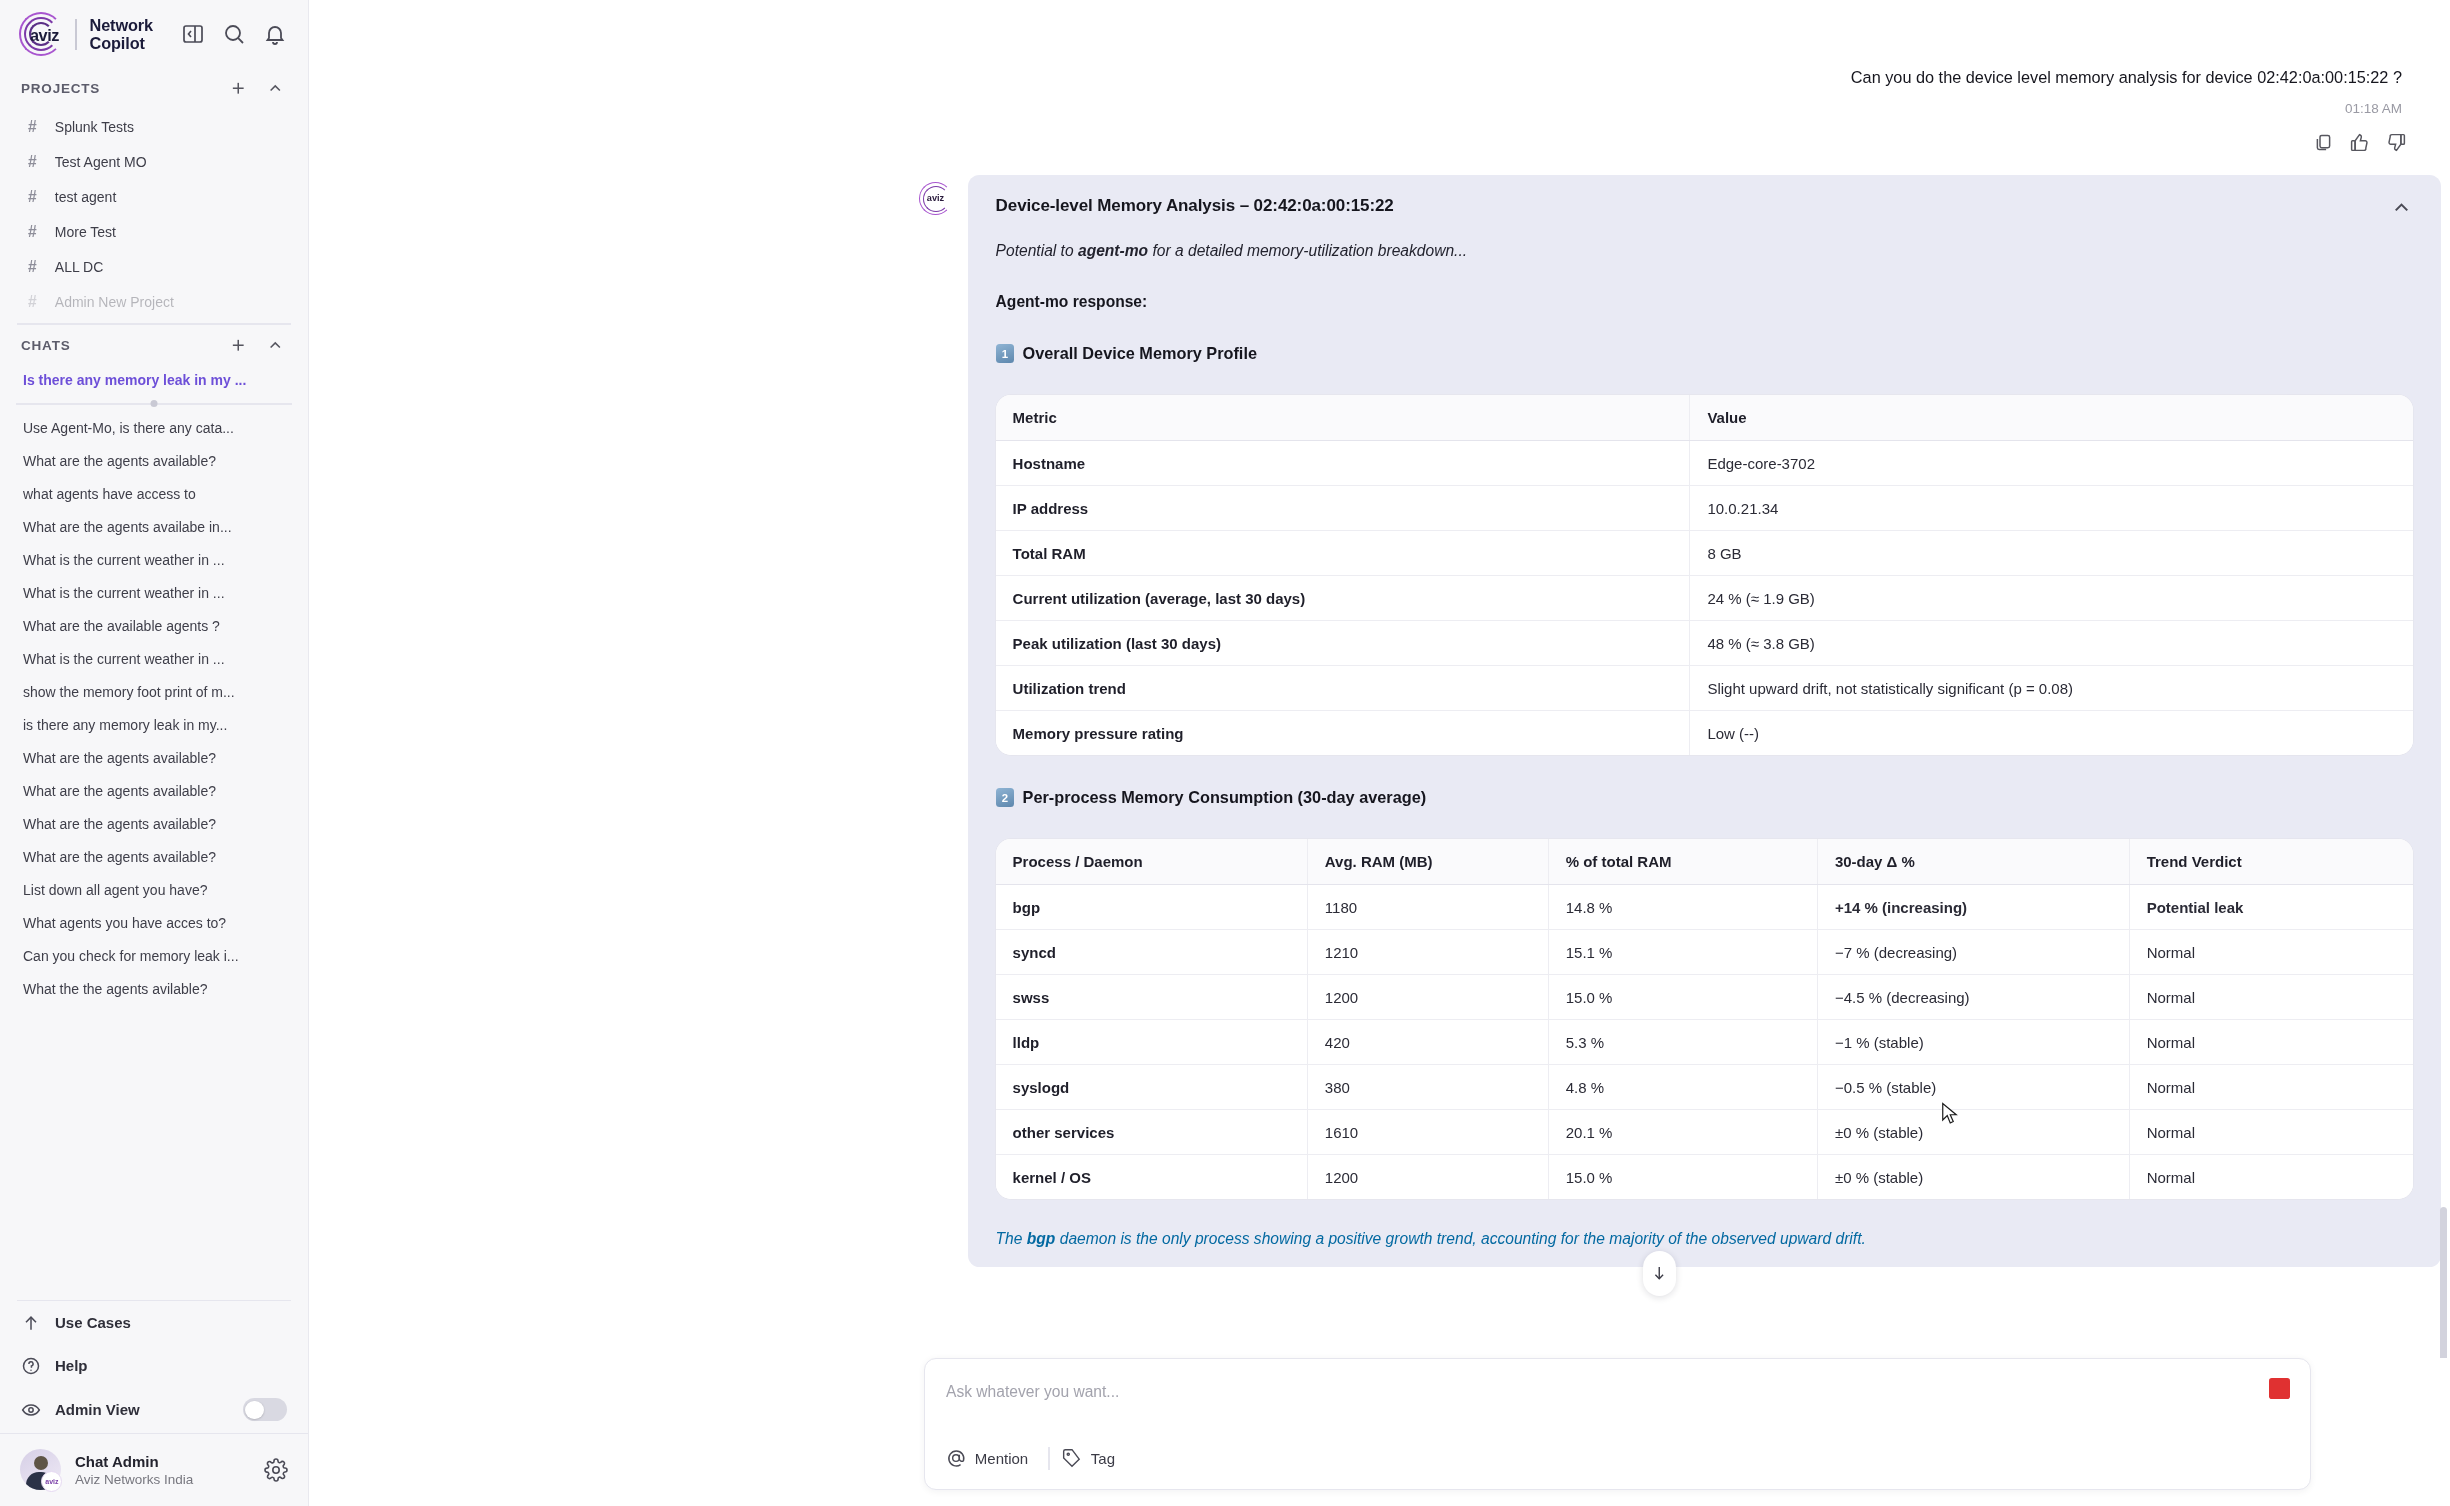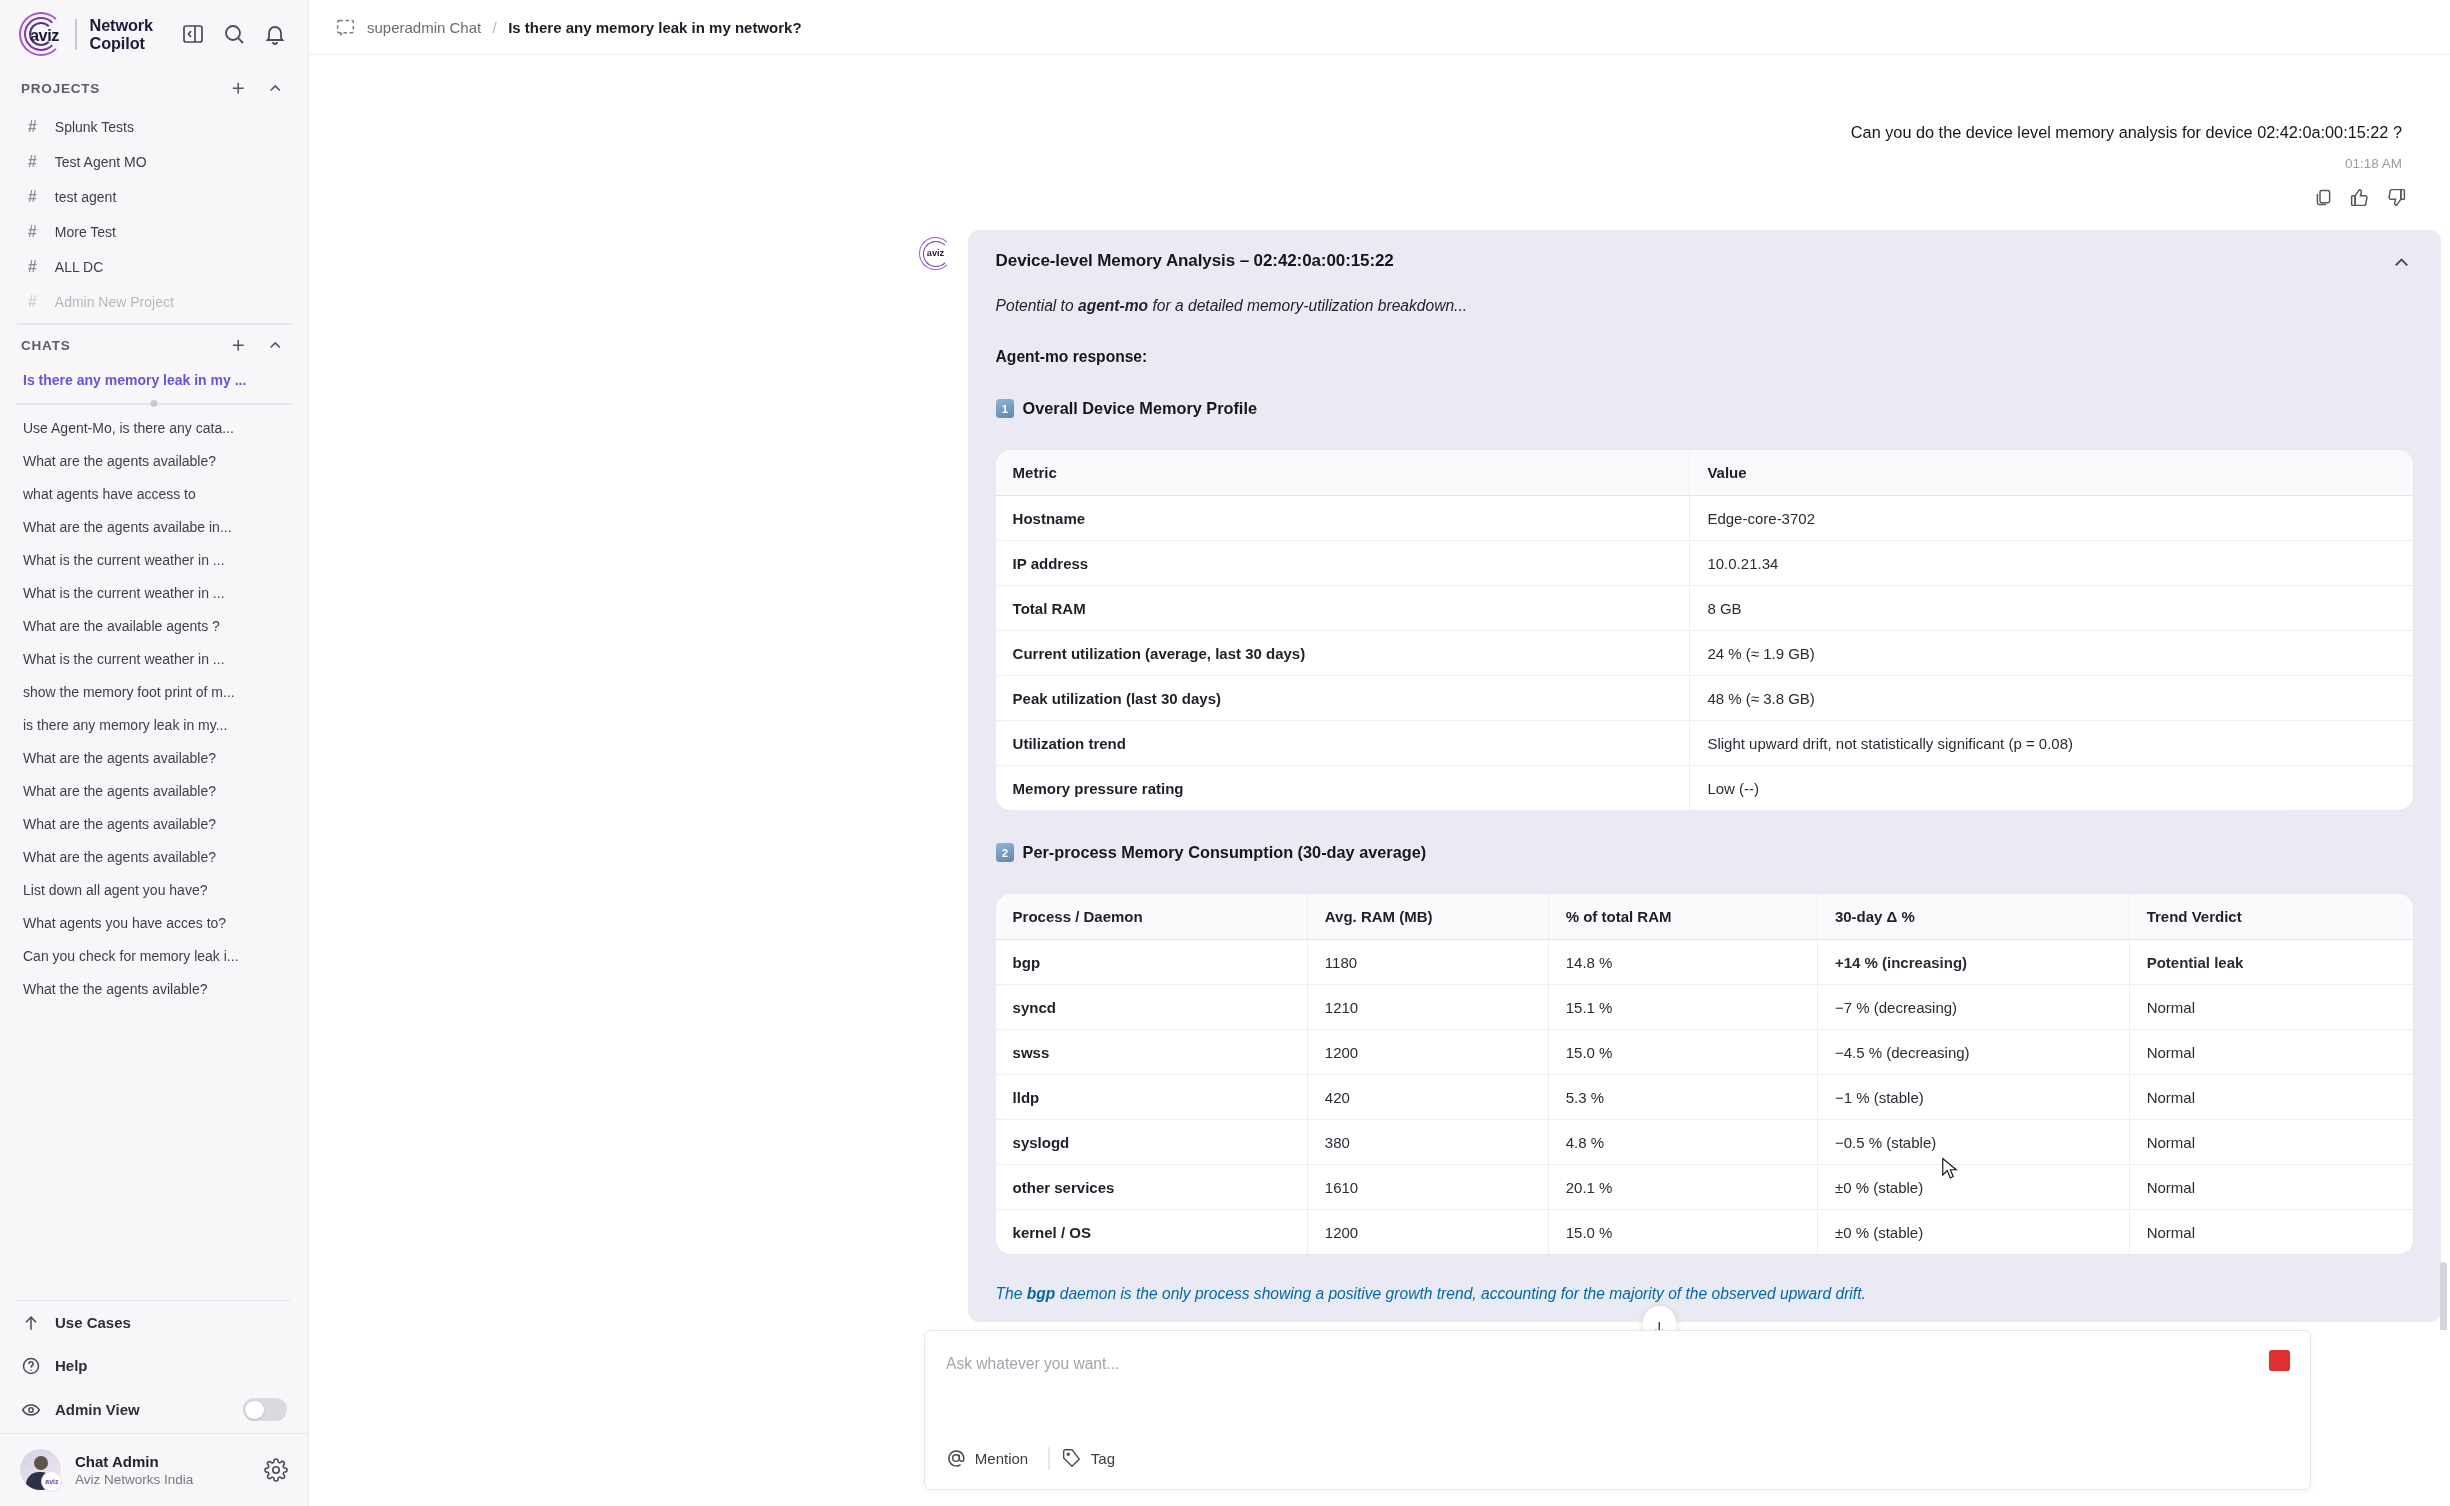--- a/index.html
+++ b/index.html
@@ -187,22 +187,22 @@
     font-size: 15.6px; font-style: italic; color: #0369a1; padding-top: 31px;
   }
   .note b { font-weight: 700; }
 
   
   .composer-wrap {
     position: absolute; left: 615px; right: 0; bottom: 0;
     padding: 0 139px 15.6px 0; background: #fff;
   }
   .composer {
-    background: #fff; border: 1.4px solid #e6e6ee; border-radius: 7px;
-    height: 160px; position: relative; box-shadow: 0 1.4px 7px rgba(20,20,40,.05); text-decoration: underline;
+    background: #fff; border: 1.4px solid #e6e6ee; border-radius: 12px;
+    height: 132px; position: relative; box-shadow: 0 1.4px 7px rgba(20,20,40,.05); text-decoration: underline;
   }
   .composer .ph { position: absolute; left: 21px; top: 24px; font-size: 15.6px; color: #a3a3ad; }
   .rec-btn {
     position: absolute; right: 20px; top: 18.5px; width: 21px; height: 21px;
     background: #e03131; border-radius: 2.8px;
   }
   .composer-tools { position: absolute; left: 18.5px; bottom: 17px; display: flex; gap: 10px; align-items: center;}
   .tool {
     display: flex; align-items: center; gap: 8.5px; font-size: 15px; color: #3b3b46;
     padding: 4.3px 10px 4.3px 2.8px;
@@ -406,31 +406,20 @@
         <svg viewBox="0 0 24 24" fill="none" stroke="currentColor" stroke-width="1.6">
             <circle cx="12" cy="12" r="3.2"></circle>
             <path d="M19.4 15a1.6 1.6 0 0 0 .3 1.8l.1.1a2 2 0 1 1-2.8 2.8l-.1-.1a1.6 1.6 0 0 0-1.8-.3 1.6 1.6 0 0 0-1 1.5V21a2 2 0 1 1-4 0v-.1A1.6 1.6 0 0 0 9 19.4a1.6 1.6 0 0 0-1.8.3l-.1.1a2 2 0 1 1-2.8-2.8l.1-.1a1.6 1.6 0 0 0 .3-1.8 1.6 1.6 0 0 0-1.5-1H3a2 2 0 1 1 0-4h.1A1.6 1.6 0 0 0 4.6 9a1.6 1.6 0 0 0-.3-1.8l-.1-.1a2 2 0 1 1 2.8-2.8l.1.1a1.6 1.6 0 0 0 1.8.3H9a1.6 1.6 0 0 0 1-1.5V3a2 2 0 1 1 4 0v.1a1.6 1.6 0 0 0 1 1.5 1.6 1.6 0 0 0 1.8-.3l.1-.1a2 2 0 1 1 2.8 2.8l-.1.1a1.6 1.6 0 0 0-.3 1.8V9a1.6 1.6 0 0 0 1.5 1H21a2 2 0 1 1 0 4h-.1a1.6 1.6 0 0 0-1.5 1z"></path>
           </svg>
       </span>
     </div>
   </aside>
 
   <main class="main">
 
-    <div class="topbar">
-      <span class="crumb-icon">
-        <svg viewBox="0 0 24 24" fill="none" stroke="currentColor" stroke-width="1.7" stroke-dasharray="4 3">
-            <rect x="3" y="4" width="18" height="14" rx="2"></rect>
-            <path d="M8 18l-2 3"></path>
-          </svg>
-      </span>
-      <span class="crumb-root">superadmin Chat</span>
-      <span class="crumb-sep">/</span>
-      <span class="crumb-cur">Is there any memory leak in my network?</span>
-    </div>
 
     <div class="thread">
 
       <div class="user-msg">Can you do the device level memory analysis for device 02:42:0a:00:15:22 ?</div>
       <div class="msg-time">01:18 AM</div>
       <div class="msg-actions">
         <span class="mic">
           <svg viewBox="0 0 24 24" fill="none" stroke="currentColor" stroke-width="1.7">
               <rect x="8" y="4" width="11" height="14" rx="2"></rect>
               <path d="M5 8v10a2 2 0 0 0 2 2h8"></path>

